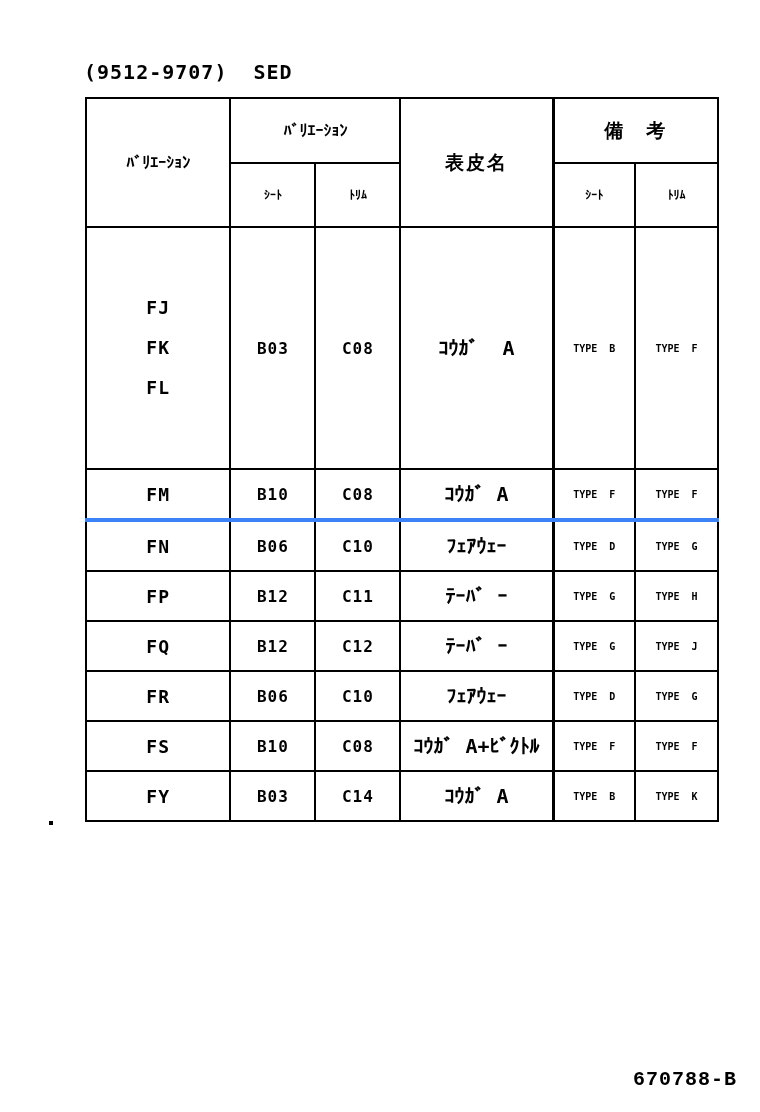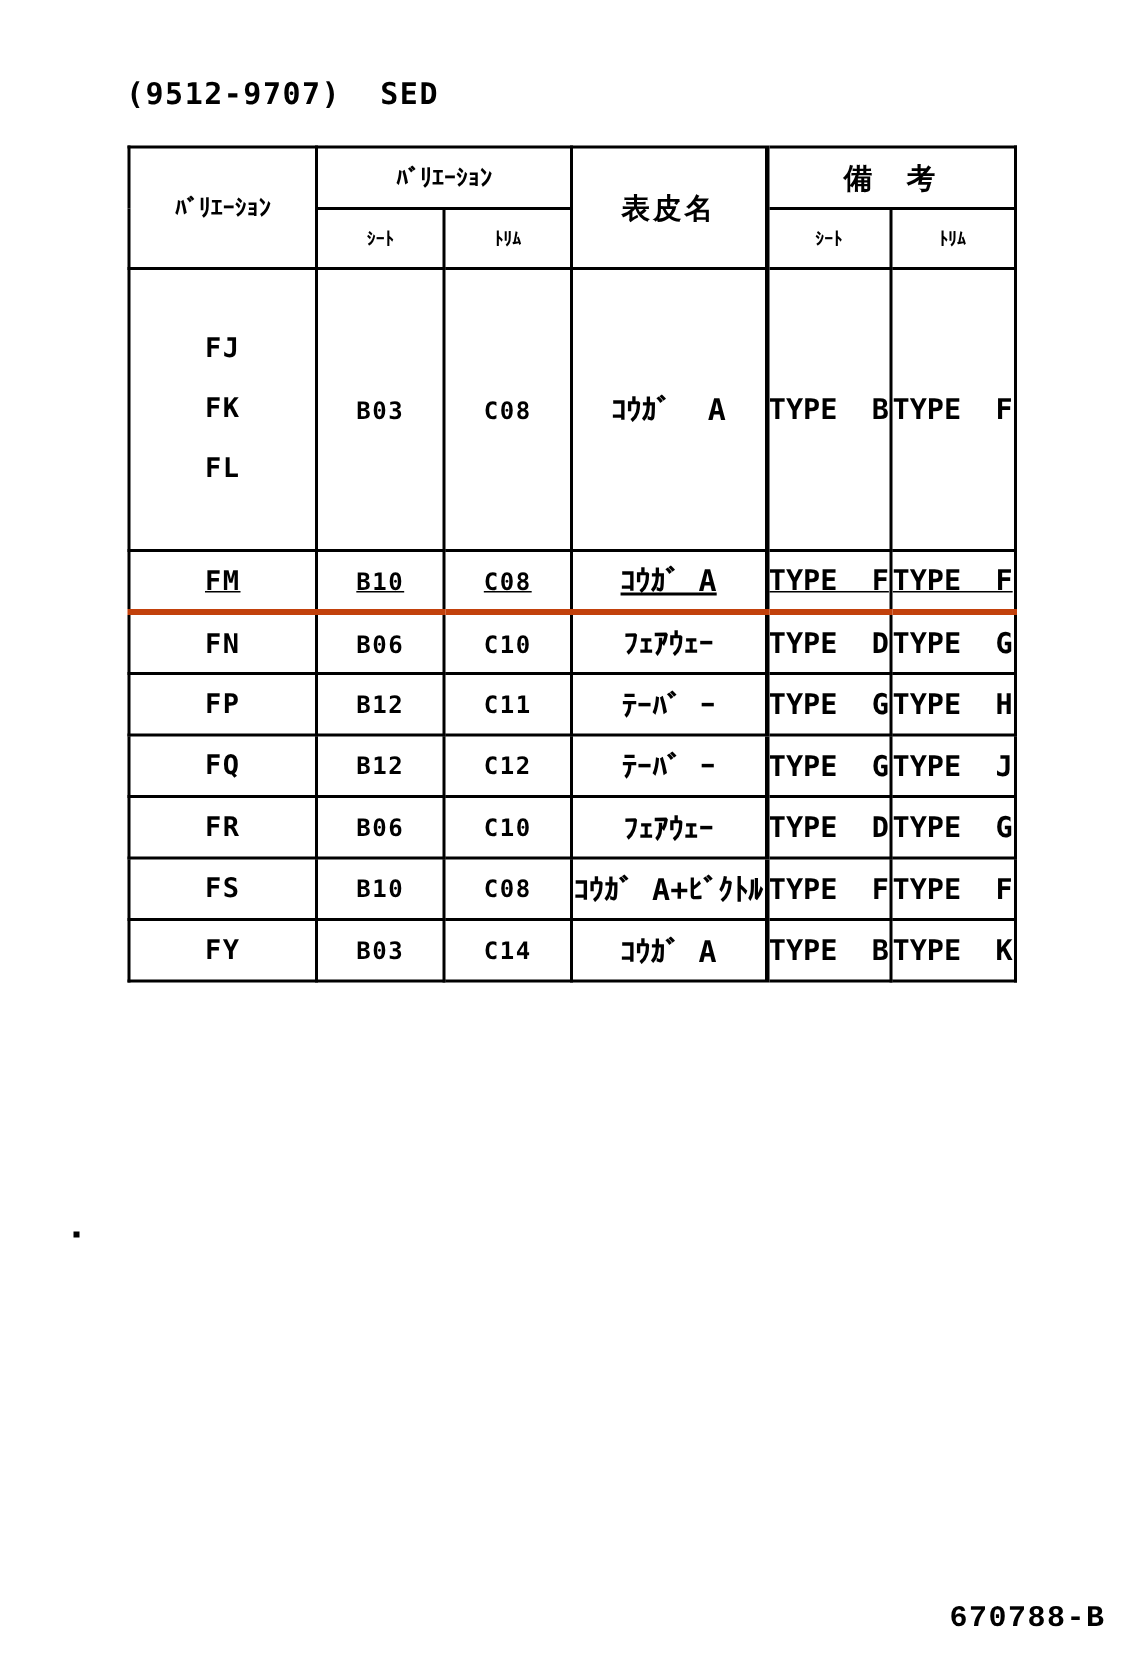--- a/index.html
+++ b/index.html
@@ -12,62 +12,62 @@
   .page {
     position: relative;
     width: 760px;
     height: 1112px;
     background: #ffffff;
     overflow: hidden;
   }
   .title {
     position: absolute;
     left: 84px;
-    top: 50px;
+    top: 60px;
     font-size: 20px;
     font-weight: bold;
     letter-spacing: 1px;
     white-space: pre;
   }
   table.trim-table {
     position: absolute;
     left: 85px;
     top: 97px;
     border-collapse: collapse;
     table-layout: fixed;
     background: #ffffff;
   }
   table.trim-table th,
   table.trim-table td {
     border: 2px solid #000000;
-    padding: 0;
+    padding: 12px;
     margin: 0;
     text-align: center;
     vertical-align: middle;
     font-weight: bold;
     white-space: pre;
     overflow: hidden;
   }
   th.group-header { height: 39px; font-size: 16px; }
   th.kanji-header  { font-size: 19px; letter-spacing: 2px; font-family: Liberation Serif, serif; }
   th.sub-header   { height: 38px; font-size: 12px; }
   td.code-cell    { font-size: 18px; letter-spacing: 1px; }
   td.val-cell     { font-size: 16px; letter-spacing: 1px; }
   td.surface-cell { font-size: 20px; }
-  td.type-cell    { font-size: 19px; letter-spacing: 0px; }
+  td.type-cell    { font-size: 10px; letter-spacing: 0px; }
   tr.row-std  { height: 41px; }
   tr.row-tall { height: 126px; }
-  tr.thick-bottom td { border-bottom: 4px solid #c2410c; text-decoration: underline; }
+  tr.thick-bottom td { border-bottom: 4px solid #3b82f6; }
   .thick-left { border-left: 3px solid #000000 !important; }
   .codes-stack {
     display: flex;
     flex-direction: column;
     justify-content: space-between;
     height: 100px;
-    margin: 1px auto;
+    margin: 16px auto;
   }
   .codes-stack span { display: block; line-height: 20px; }
   .doc-number {
     position: absolute;
     right: 23px;
     top: 1068px;
     font-size: 20px;
     font-weight: bold;
     letter-spacing: 1px;
     white-space: pre;

